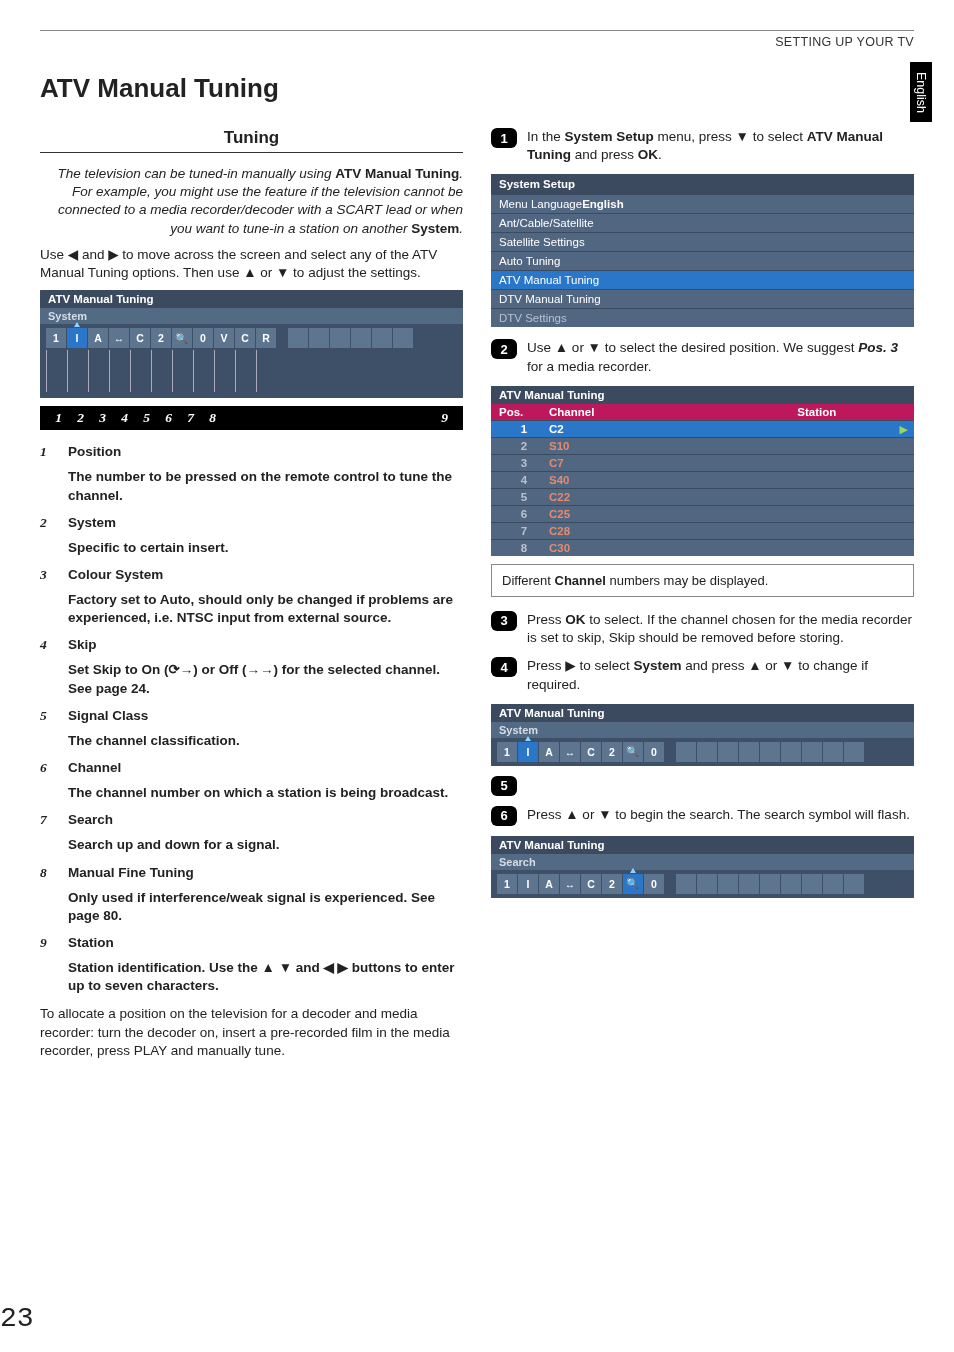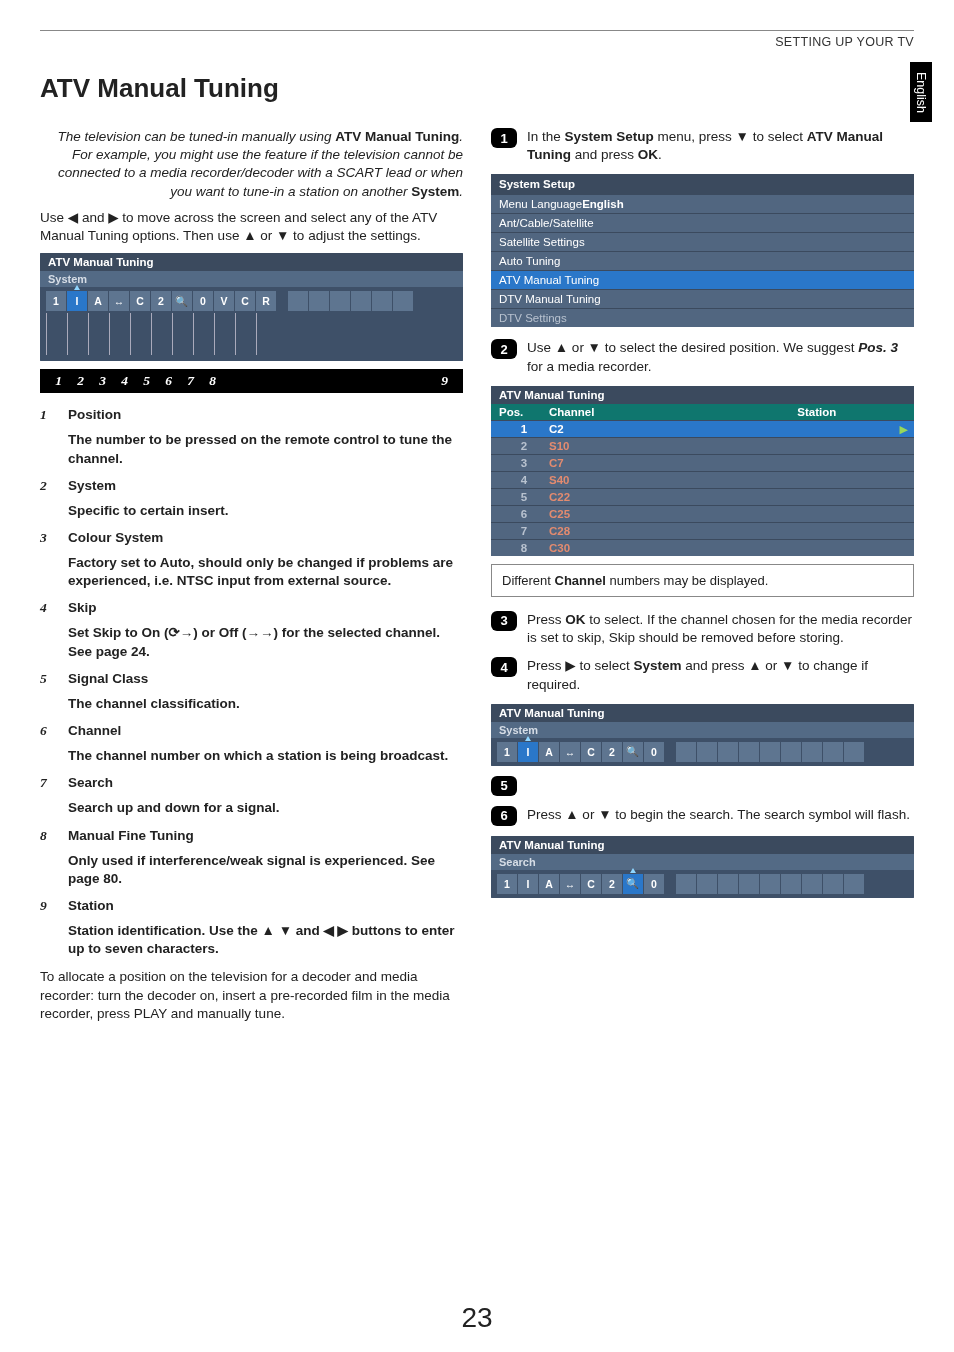--- a/index.html
+++ b/index.html
@@ -40,45 +40,46 @@
   
   .menu-table { width: 100%; font-family: Arial, sans-serif; font-size: 11.5px; margin-bottom: 12px; }
   .menu-table .mt-head { background: #3b4a5e; color: #fff; padding: 4px 8px; font-weight: 700; }
   .menu-table .mt-row { background: #516680; color: #fff; padding: 3px 8px; display: flex; justify-content: flex-start; border-top: 1px solid #3b4a5e; }
   .menu-table .mt-row.selected { background: #2a77c9; }
   .menu-table .mt-row.dim { color: #b8c2cf; }
   .menu-table .mt-row .val { font-weight: 700; }
   
   .chan-table { width: 100%; font-family: Arial, sans-serif; font-size: 11.5px; margin-bottom: 8px; }
   .chan-table .ct-title { background: #3b4a5e; color: #fff; padding: 3px 8px; font-weight: 700; }
-  .chan-table .ct-head { background: #0f766e; color: #fff; padding: 2px 8px; display: flex; font-weight: 700; }
+  .chan-table .ct-head { background: #be185d; color: #fff; padding: 2px 8px; display: flex; font-weight: 700; }
   .chan-table .ct-head .c1 { width: 50px; }
   .chan-table .ct-head .c2 { flex: 1; }
   .chan-table .ct-head .c3 { flex: 1; text-align: center; }
   .chan-table .ct-row { background: #516680; color: #b8c2cf; padding: 2px 8px; display: flex; border-top: 1px solid #3b4a5e; position: relative; }
   .chan-table .ct-row.sel { background: #2a77c9; color: #fff; }
   .chan-table .ct-row .c1 { width: 50px; text-align: center; font-weight: 700; }
   .chan-table .ct-row .c2 { flex: 1; text-align: left; color: #e38b6f; font-weight: 700; }
   .chan-table .ct-row.sel .c2 { color: #fff; }
   .ct-row .arrow-mark { position: absolute; right: 6px; top: 2px; color: #97d85b; font-size: 11px; }
   .note-box { border: 1px solid #888; padding: 8px 10px; font-size: 13px; margin-bottom: 14px; }
-  .page-num { position: absolute; bottom: 18px; left: 0; right: 0; text-align: center; font-size: 28px; }
+  .page-num { position: absolute; bottom: 18px; left: 0; right: 0; text-align: left; font-size: 28px; font-family: Liberation Mono, monospace; }
 </style>
 </head>
 <body>
 
 <div class="header-line"></div>
 <div class="header-text">SETTING UP YOUR TV</div>
 <div class="side-tab">English</div>
 
 <h1>ATV Manual Tuning</h1>
 
 <div class="columns">
 
   <div class="col">
+    <h2 class="section-title">Tuning</h2>
     <p class="intro">The television can be tuned-in manually using <b>ATV Manual Tuning</b>. For example, you might use the feature if the television cannot be connected to a media recorder/decoder with a SCART lead or when you want to tune-in a station on another <b>System</b>.</p>
     <p>Use ◀ and ▶ to move across the screen and select any of the ATV Manual Tuning options. Then use ▲ or ▼ to adjust the settings.</p>
 
     <div class="osd">
       <div class="osd-title">ATV Manual Tuning</div>
       <div class="osd-sub">System</div>
       <div class="osd-cells">
           <div class="cell">1</div>
           <div class="cell hl"><span class="tick"></span>I</div>
           <div class="cell">A</div>

